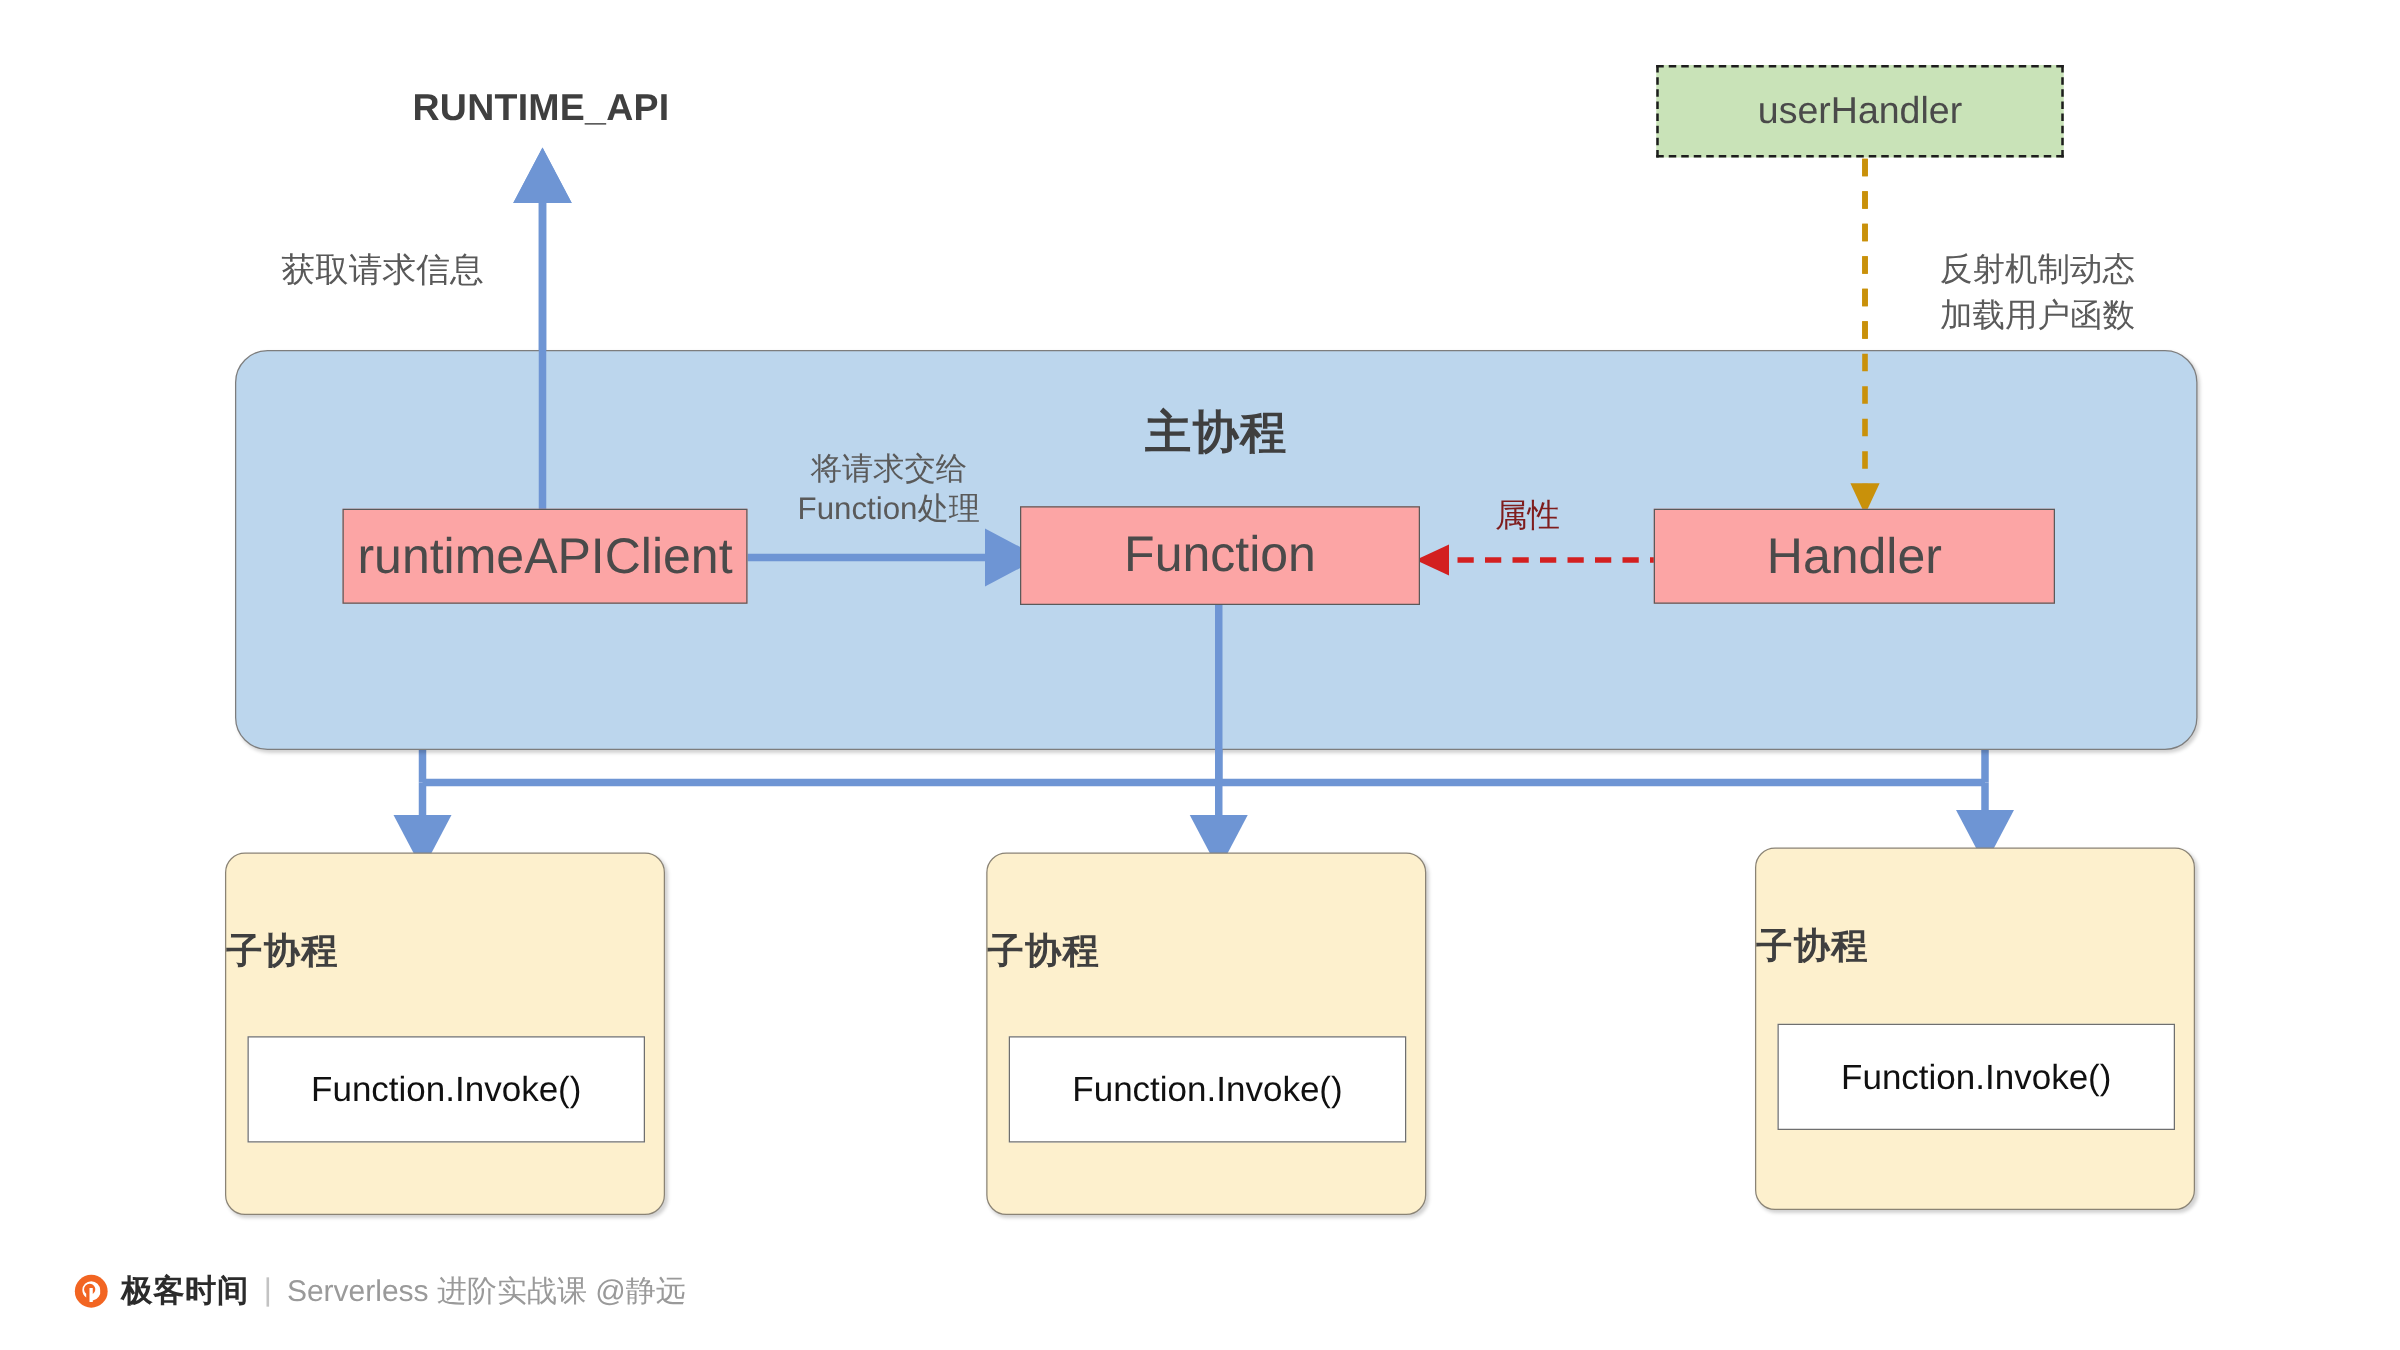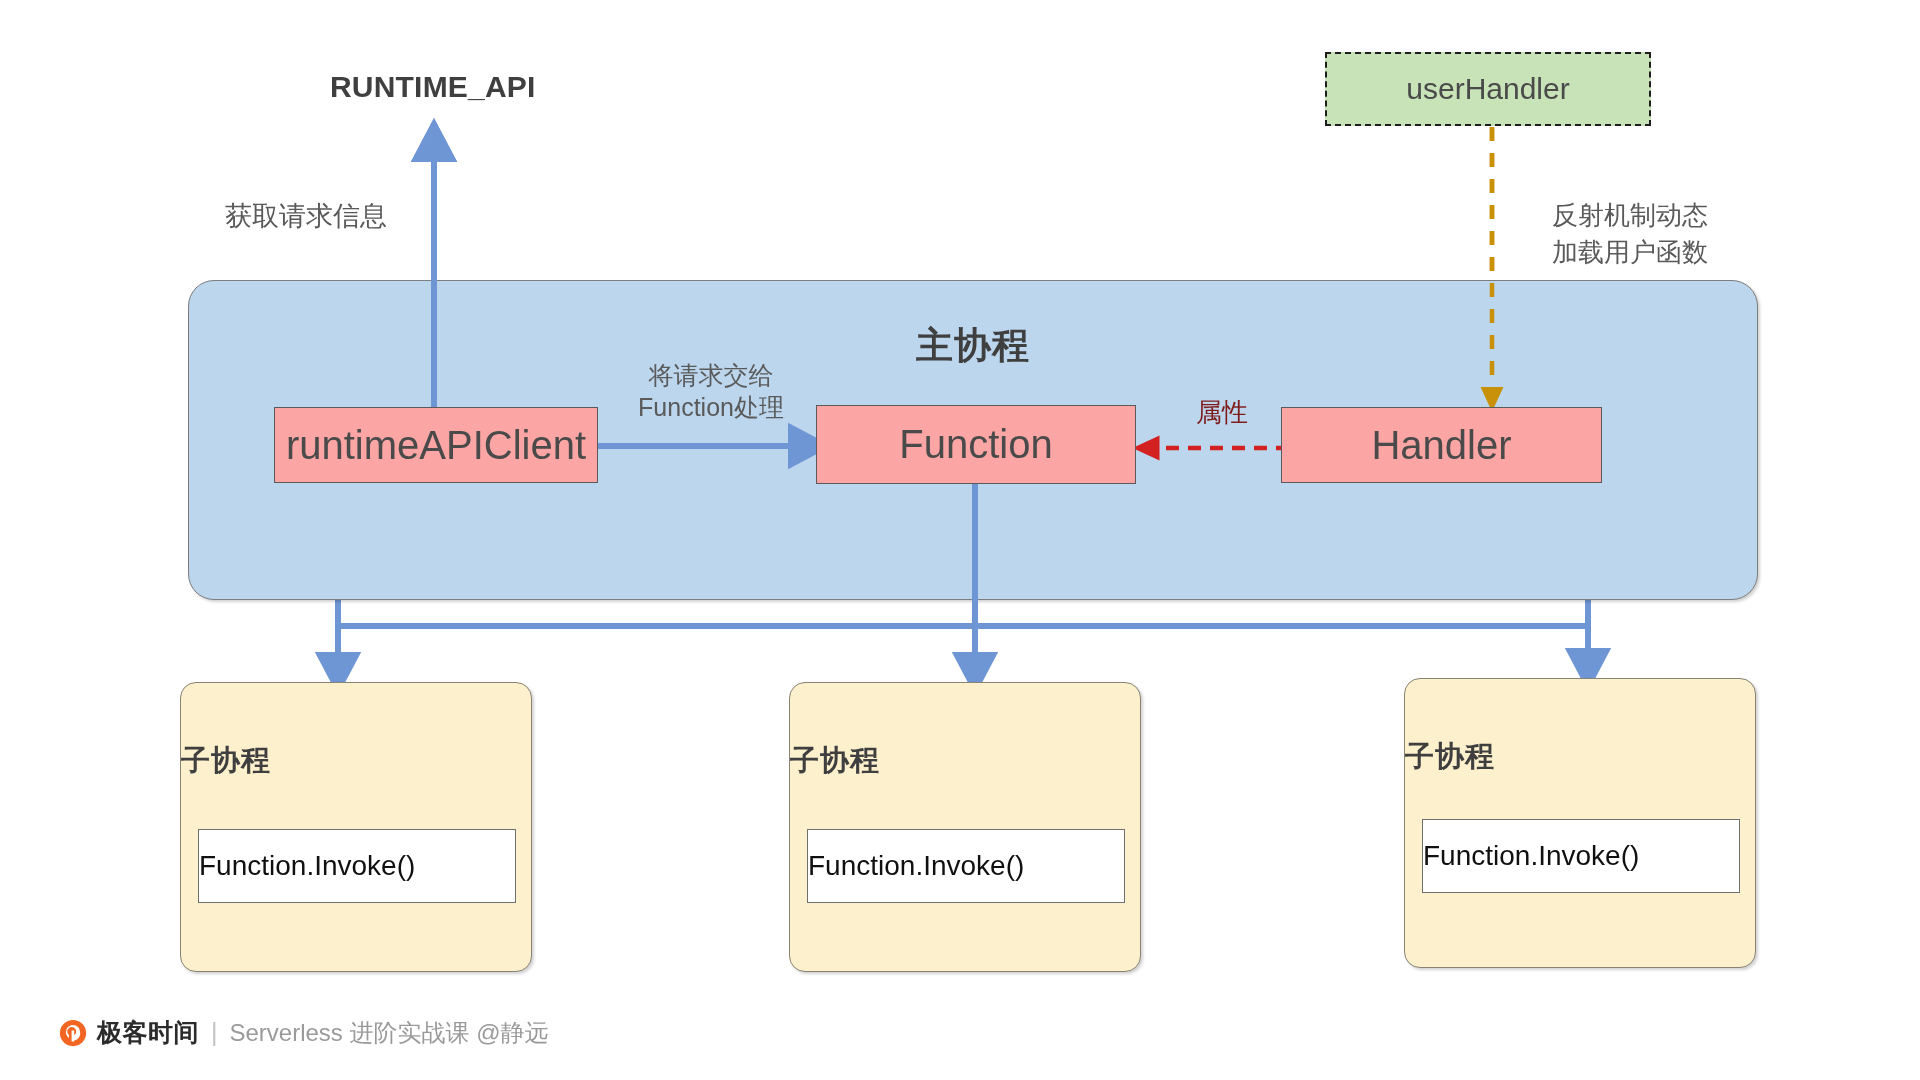--- a/index.html
+++ b/index.html
@@ -113,21 +113,21 @@
   }
 
   #box-function {
     left: 816px;
     top: 405px;
     width: 320px;
     height: 79px;
   }
 
   #box-handler {
-    left: 1281px;
+    left: 1323px;
     top: 407px;
     width: 321px;
     height: 76px;
   }
 
   #box-user-handler {
     left: 1325px;
     top: 52px;
     width: 326px;
     height: 74px;
@@ -176,28 +176,28 @@
     font-size: 29px;
     font-weight: bold;
     color: #3f3f3f;
     letter-spacing: 1px;
   }
 
   .invoke-box {
     position: absolute;
     left: 17px;
     width: 318px;
-    height: 74px;
+    height: 85px;
     top: 146px;
     background: #ffffff;
     border: 1.4px solid #6f6f6f;
     box-sizing: border-box;
     display: flex;
     align-items: center;
-    justify-content: flex-start;
+    justify-content: center;
     font-size: 28px;
     color: #101010;
   }
 
   #sub-card-3 .invoke-box { top: 140px; }
 
   
   #footer {
     position: absolute;
     left: 58px;

